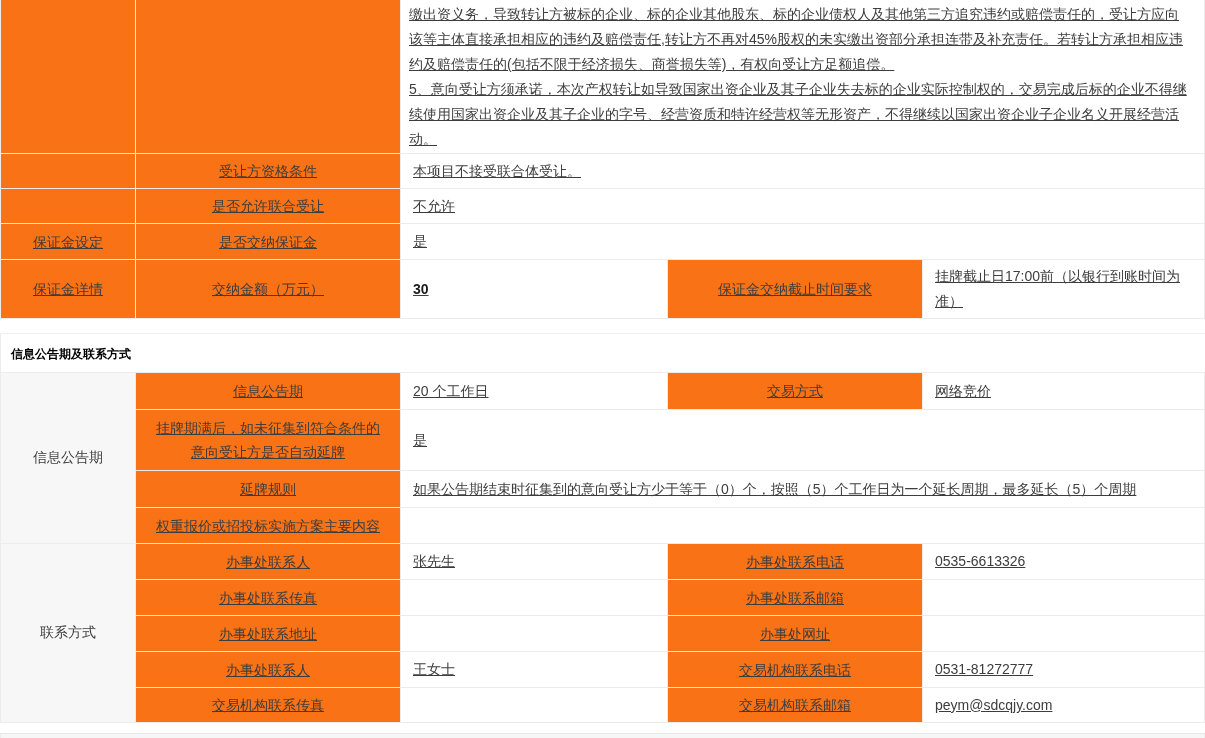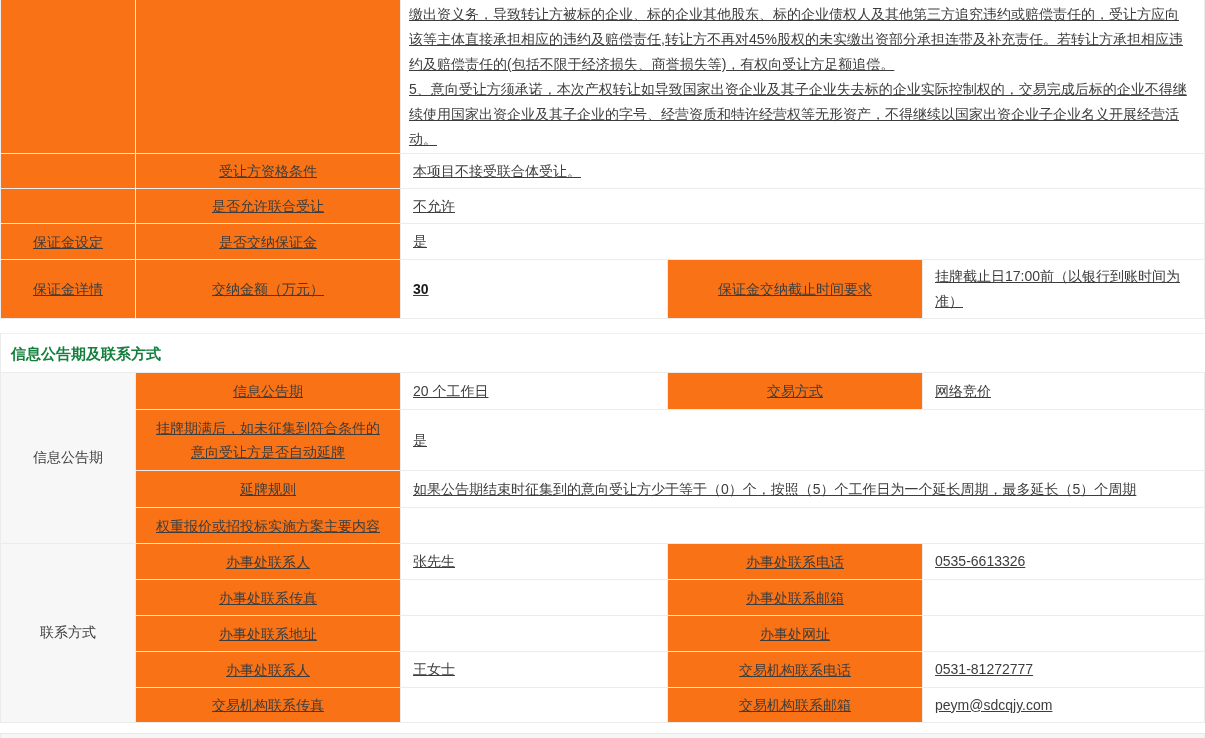--- a/index.html
+++ b/index.html
@@ -21,21 +21,21 @@
   .span3 { flex: 1; }
   .h154 { height: 154px; } .h35 { height: 35px; } .h36 { height: 36px; }
   .h59 { height: 59px; }  .h37 { height: 37px; } .h61 { height: 61px; }
   .para { display: block; padding: 2px 12px 0 8px; line-height: 25px; }
   .para div { margin: 0; }
   .bold { font-weight: bold; color: #1a1a1a; }
   .gap14 { height: 14px; }
   .gap10 { height: 10px; }
   .sec { border-left: 1px solid #ececec; border-top: 1px solid #f0f0f0; }
   .sec-title { height: 39px; display: flex; align-items: center; padding: 2px 10px 0 10px;
-               font-weight: bold; font-size: 15px; color: #15803d;
+               font-weight: bold; font-size: 12px; color: #000000;
                border-bottom: 1px solid #ececec; background: #fff; }
   .grow { display: flex; }
   .gcell { width: 135px; border-right: 1px solid #ececec; border-bottom: 1px solid #ececec;
            background: #f7f7f7; display: flex; align-items: center; justify-content: center;
            text-align: center; padding: 4px 10px; }
   .gbody { flex: 1; display: flex; flex-direction: column; }
   .next-strip { height: 6px; background: #f6f6f6; border-top: 1px solid #e7e7e7;
                 border-left: 1px solid #ececec; border-right: 1px solid #ececec; }
 </style>
 </head>

